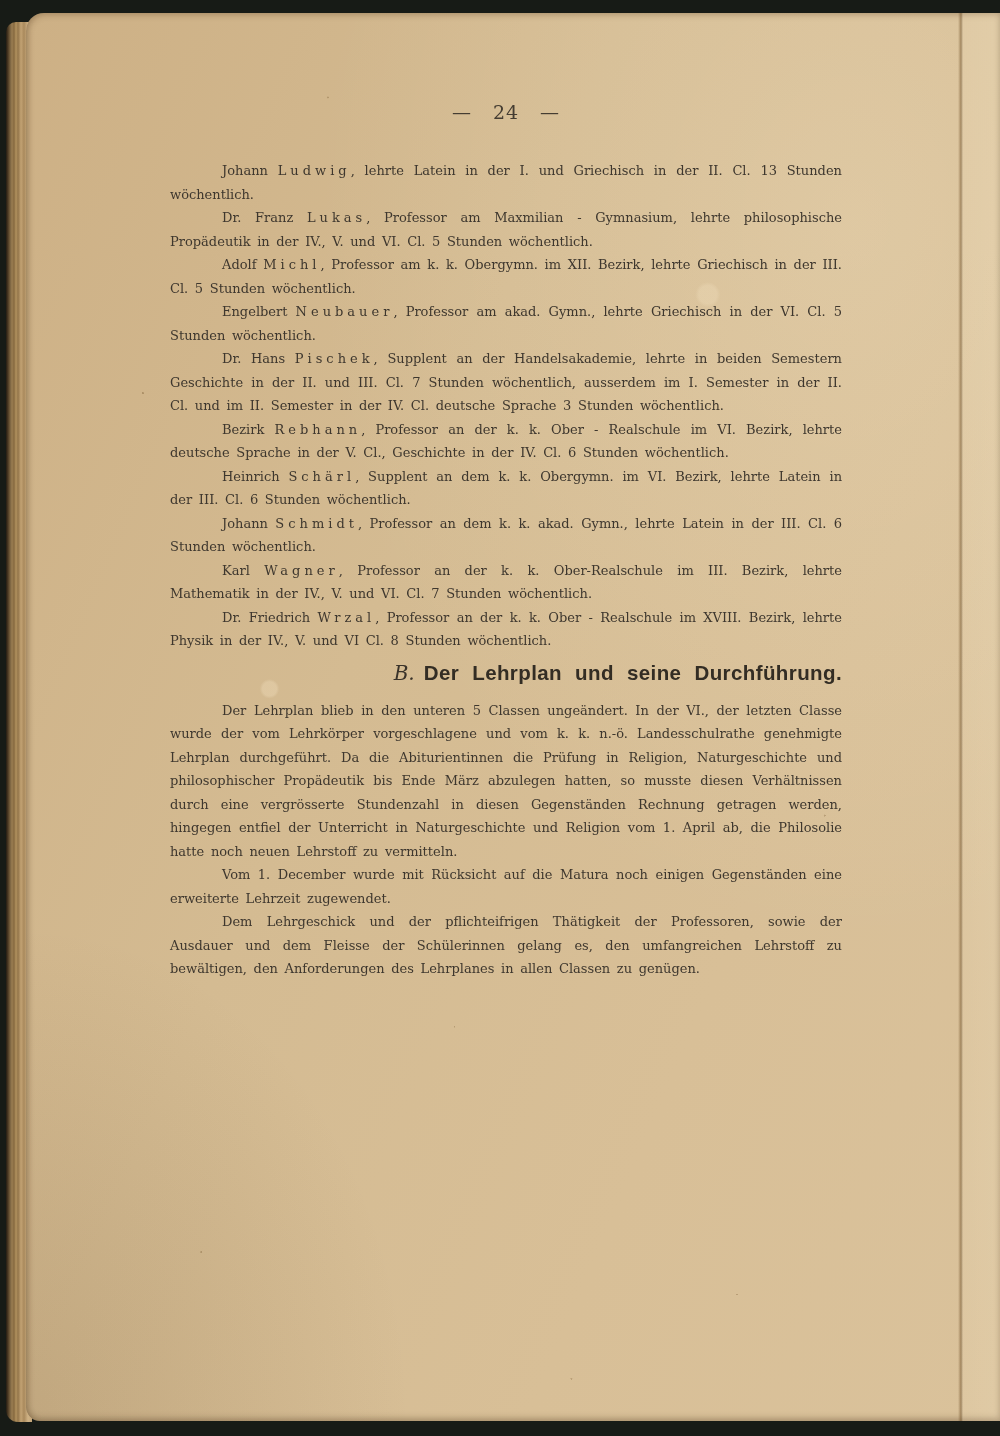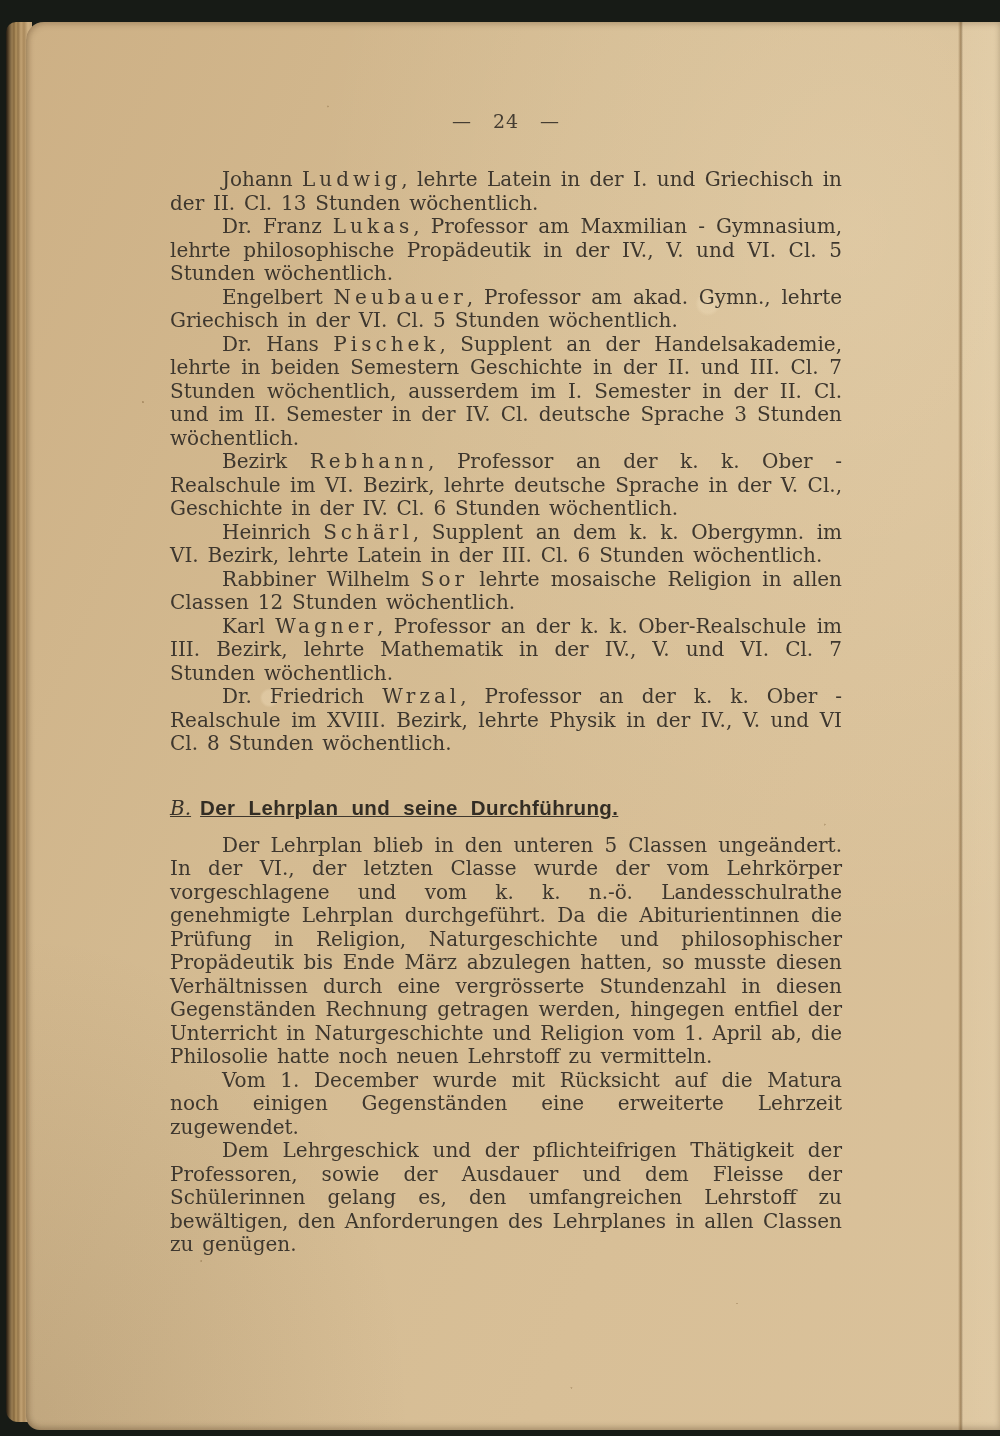--- a/index.html
+++ b/index.html
@@ -13,21 +13,21 @@
   
   .page-stack{
     position:absolute;left:6px;top:22px;width:26px;height:1400px;
     border-radius:10px 0 0 12px;
     background:linear-gradient(to right,
       #241c12 0px,#4d3b24 2px,#77603e 4px,#9a7d52 6px,
       #86693f 8px,#b2925f 10px,#93754a 12px,#c2a273 15px,
       #a9895c 18px,#cfb285 22px,#c4a67a 26px);
   }
   .page{
-    position:absolute;left:26px;top:22px;width:974px;height:1408px;
+    position:absolute;left:26px;top:13px;width:974px;height:1408px;
     border-radius:18px 0 0 14px;
     background:
       radial-gradient(ellipse 900px 1200px at 85% 15%, rgba(255,244,216,0.20), rgba(255,244,216,0) 60%),
       radial-gradient(ellipse 700px 900px at 0% 100%, rgba(92,62,26,0.16), rgba(92,62,26,0) 55%),
       linear-gradient(113deg,#cdb085 0%, #d4bb92 38%, #d8bf97 70%, #dac29b 100%);
     box-shadow:inset 2px 2px 6px rgba(70,45,15,0.25), inset 0 -3px 6px rgba(60,40,15,0.25);
   }
   
   .page::before{
     content:"";position:absolute;inset:0;pointer-events:none;
@@ -60,34 +60,33 @@
     margin-top:88px;
     text-align:center;
     font-size:19px;
     letter-spacing:1px;
     color:#453d32;
   }
   .page-number-row .dash{margin:0 21px;}
   #entries{margin-top:36px;}
   p.entry, p.closing{
     margin:0;
-    font-size:20px;
+    font-size:13px;
     line-height:23.5px;
     text-align:justify;
     text-indent:52px;
     word-spacing:2.5px;
     color:#3e372e;
   }
   .spaced-name{letter-spacing:4px;}
   .heading{
-    margin-top:40px;
+    margin-top:8px;
     margin-bottom:14px;
-    text-align:left;
+    text-align:right;
     white-space:nowrap;
-    text-decoration:underline;
   }
   .heading .hprefix{
     font-family:"DejaVu Serif", serif;
     font-style:italic;
     font-size:20px;
     color:#3a332a;
     margin-right:9px;
   }
   .heading .htitle{
     font-family:"Liberation Sans", sans-serif;
@@ -106,25 +105,26 @@
   <div class="page">
     <div class="right-leaf"></div>
     <div class="crease"></div>
     <div class="content">
       <div class="page-number-row">
         <span class="dash">—</span><span class="num">24</span><span class="dash">—</span>
       </div>
       <div id="entries">
           <p class="entry"><span>Johann </span><span class="spaced-name">Ludwig</span><span>, lehrte Latein in der I. und Griechisch in der II. Cl. 13 Stunden wöchentlich.</span></p>
           <p class="entry"><span>Dr. Franz </span><span class="spaced-name">Lukas</span><span>, Professor am Maxmilian - Gymnasium, lehrte philosophische Propädeutik in der IV., V. und VI. Cl. 5 Stunden wöchentlich.</span></p>
+          <p class="entry"><span>Adolf </span><span class="spaced-name">Michl</span><span>, Professor am k. k. Obergymn. im XII. Bezirk, lehrte Griechisch in der III. Cl. 5 Stunden wöchentlich.</span></p>
           <p class="entry"><span>Engelbert </span><span class="spaced-name">Neubauer</span><span>, Professor am akad. Gymn., lehrte Griechisch in der VI. Cl. 5 Stunden wöchentlich.</span></p>
           <p class="entry"><span>Dr. Hans </span><span class="spaced-name">Pischek</span><span>, Supplent an der Handelsakademie, lehrte in beiden Semestern Geschichte in der II. und III. Cl. 7 Stunden wöchentlich, ausserdem im I. Semester in der II. Cl. und im II. Semester in der IV. Cl. deutsche Sprache 3 Stunden wöchentlich.</span></p>
           <p class="entry"><span>Bezirk </span><span class="spaced-name">Rebhann</span><span>, Professor an der k. k. Ober - Realschule im VI. Bezirk, lehrte deutsche Sprache in der V. Cl., Geschichte in der IV. Cl. 6 Stunden wöchentlich.</span></p>
           <p class="entry"><span>Heinrich </span><span class="spaced-name">Schärl</span><span>, Supplent an dem k. k. Obergymn. im VI. Bezirk, lehrte Latein in der III. Cl. 6 Stunden wöchentlich.</span></p>
-          <p class="entry"><span>Rabbiner Wilhelm </span><span class="spaced-name">Sor</span><span> lehrte mosaische Religion in allen Classen 12 Stunden wöchentlich.</span></p>
+          <p class="entry"><span>Johann </span><span class="spaced-name">Schmidt</span><span>, Professor an dem k. k. akad. Gymn., lehrte Latein in der III. Cl. 6 Stunden wöchentlich.</span></p>
           <p class="entry"><span>Karl </span><span class="spaced-name">Wagner</span><span>, Professor an der k. k. Ober-Realschule im III. Bezirk, lehrte Mathematik in der IV., V. und VI. Cl. 7 Stunden wöchentlich.</span></p>
           <p class="entry"><span>Dr. Friedrich </span><span class="spaced-name">Wrzal</span><span>, Professor an der k. k. Ober - Realschule im XVIII. Bezirk, lehrte Physik in der IV., V. und VI Cl. 8 Stunden wöchentlich.</span></p>
         </div>
       <div class="heading">
         <span class="hprefix">B.</span><span class="htitle">Der Lehrplan und seine Durchführung.</span>
       </div>
       <div id="closing">
           <p class="closing">Der Lehrplan blieb in den unteren 5 Classen ungeändert. In der VI., der letzten Classe wurde der vom Lehrkörper vorgeschlagene und vom k. k. n.-ö. Landesschulrathe genehmigte Lehrplan durchgeführt. Da die Abiturientinnen die Prüfung in Religion, Naturgeschichte und philosophischer Propädeutik bis Ende März abzulegen hatten, so musste diesen Verhältnissen durch eine vergrösserte Stundenzahl in diesen Gegenständen Rechnung getragen werden, hingegen entfiel der Unterricht in Naturgeschichte und Religion vom 1. April ab, die Philosolie hatte noch neuen Lehrstoff zu vermitteln.</p>
           <p class="closing">Vom 1. December wurde mit Rücksicht auf die Matura noch einigen Gegenständen eine erweiterte Lehrzeit zugewendet.</p>
           <p class="closing">Dem Lehrgeschick und der pflichteifrigen Thätigkeit der Professoren, sowie der Ausdauer und dem Fleisse der Schülerinnen gelang es, den umfangreichen Lehrstoff zu bewältigen, den Anforderungen des Lehrplanes in allen Classen zu genügen.</p>

